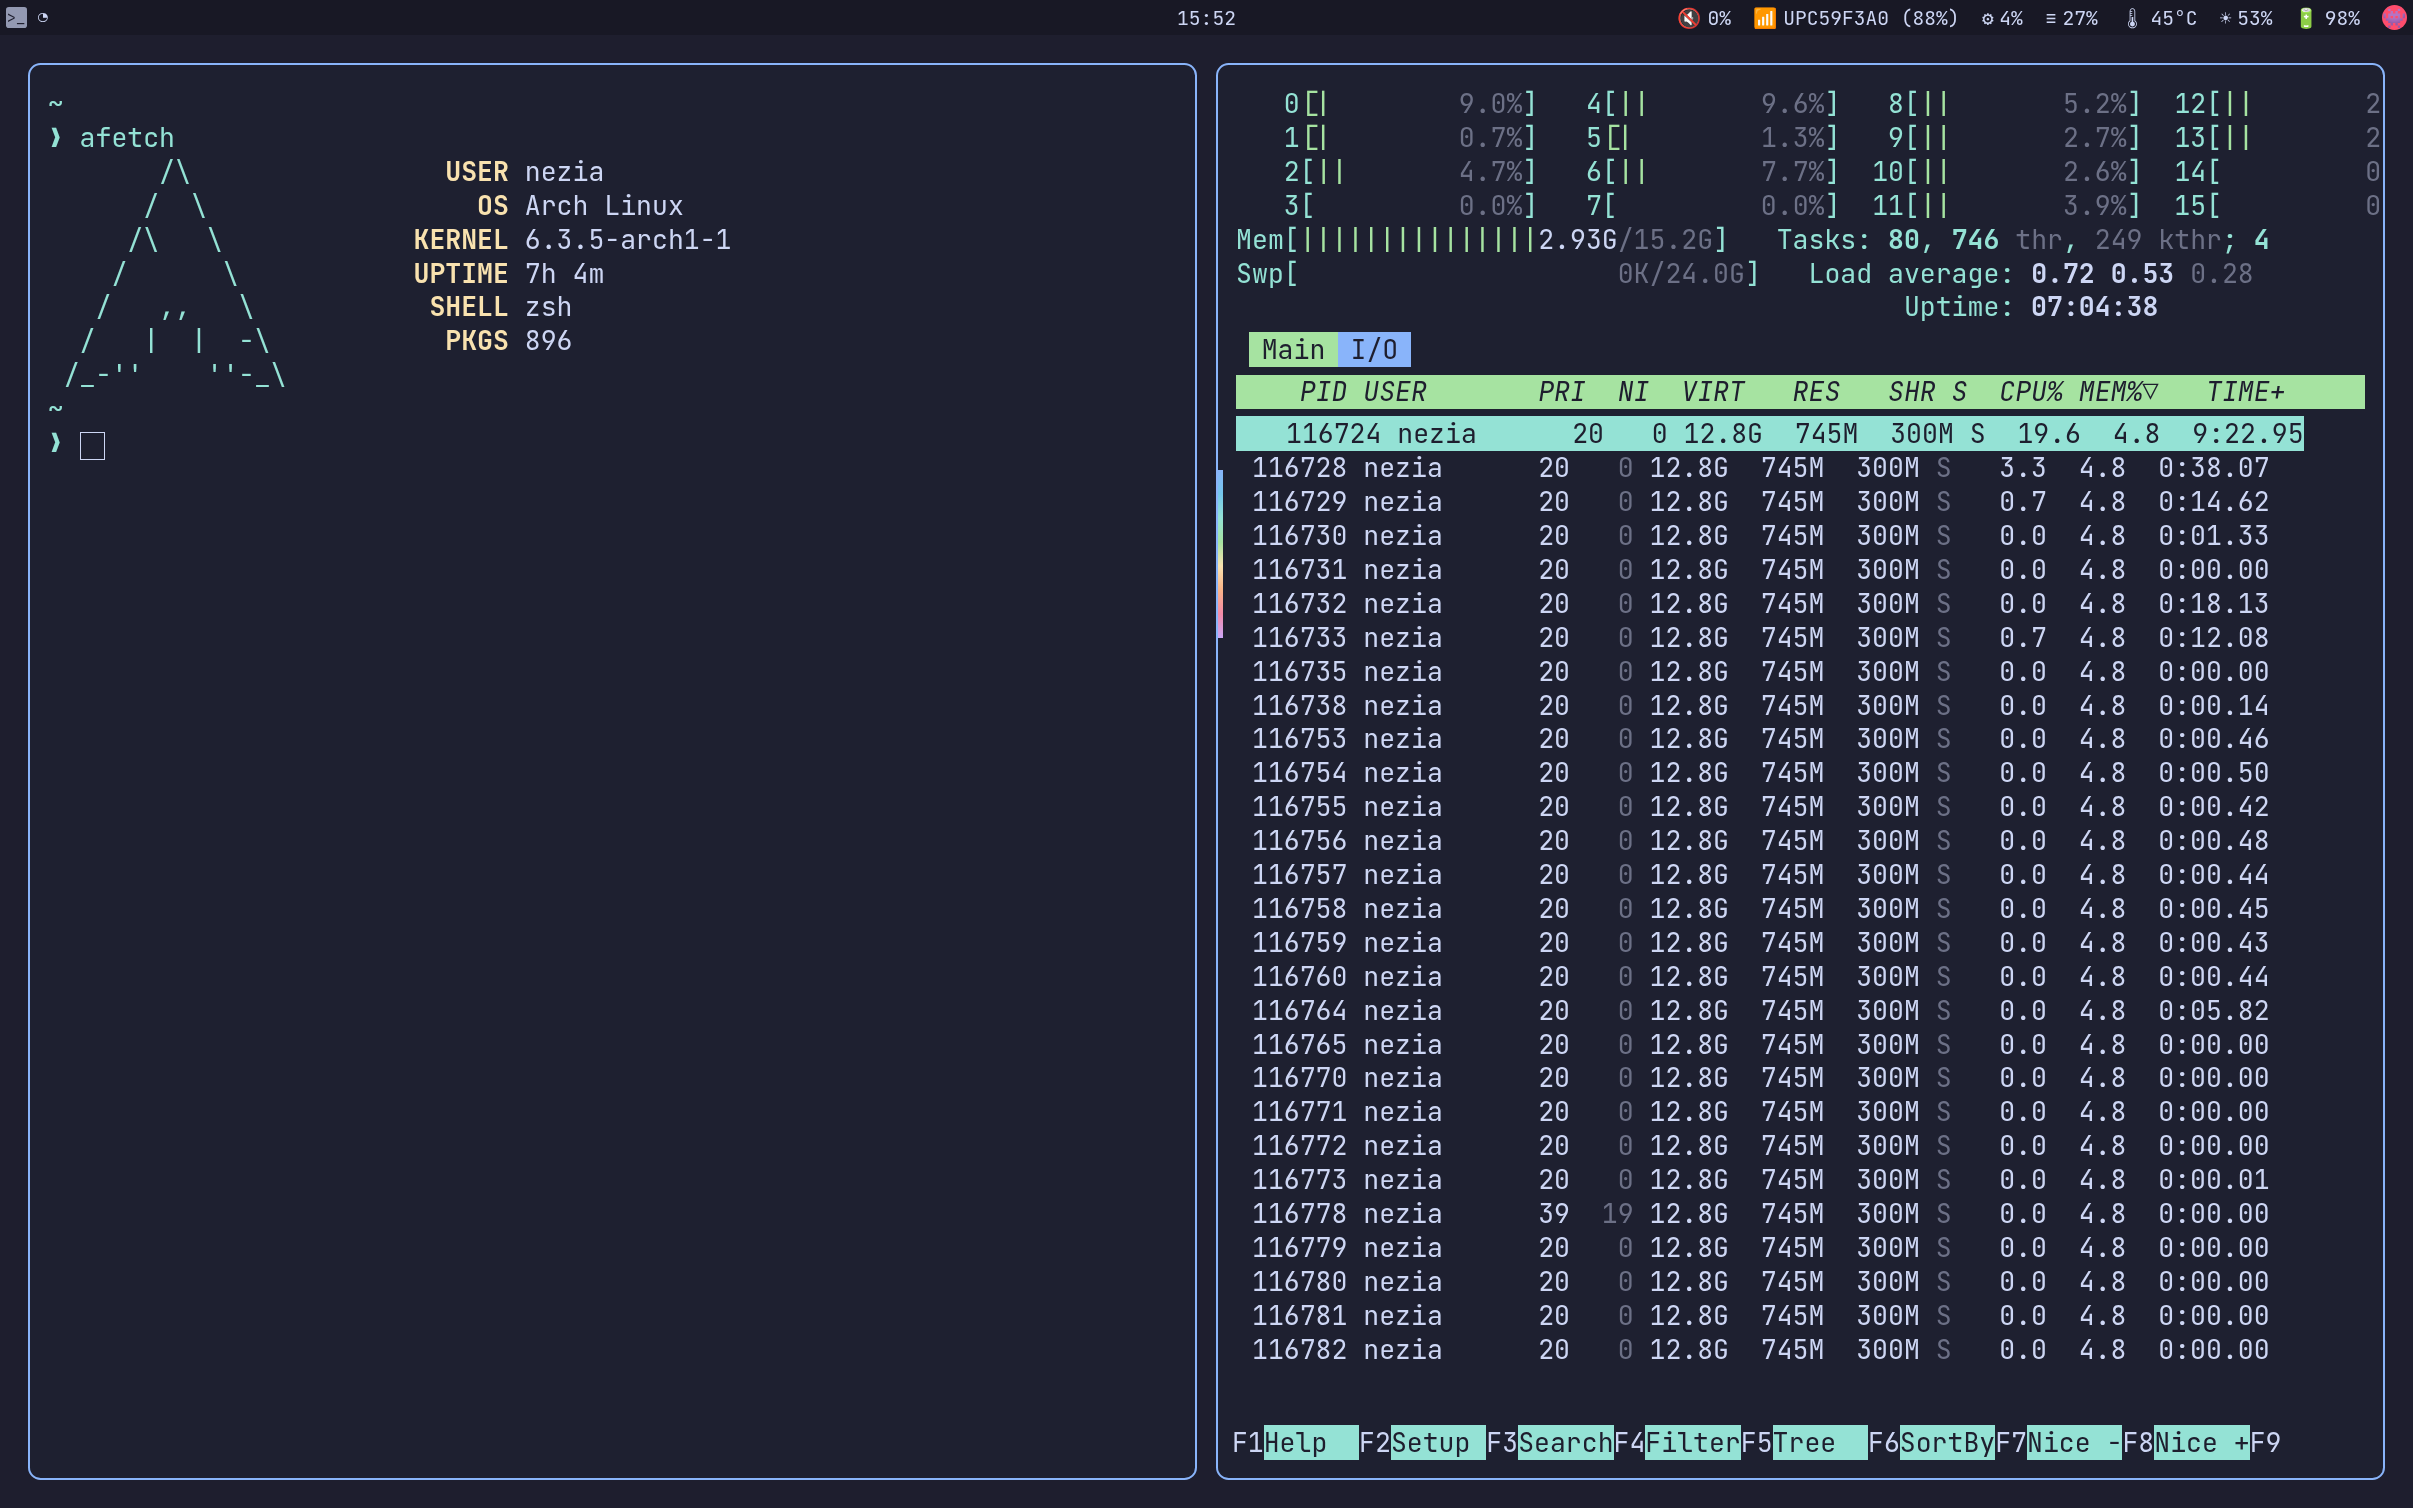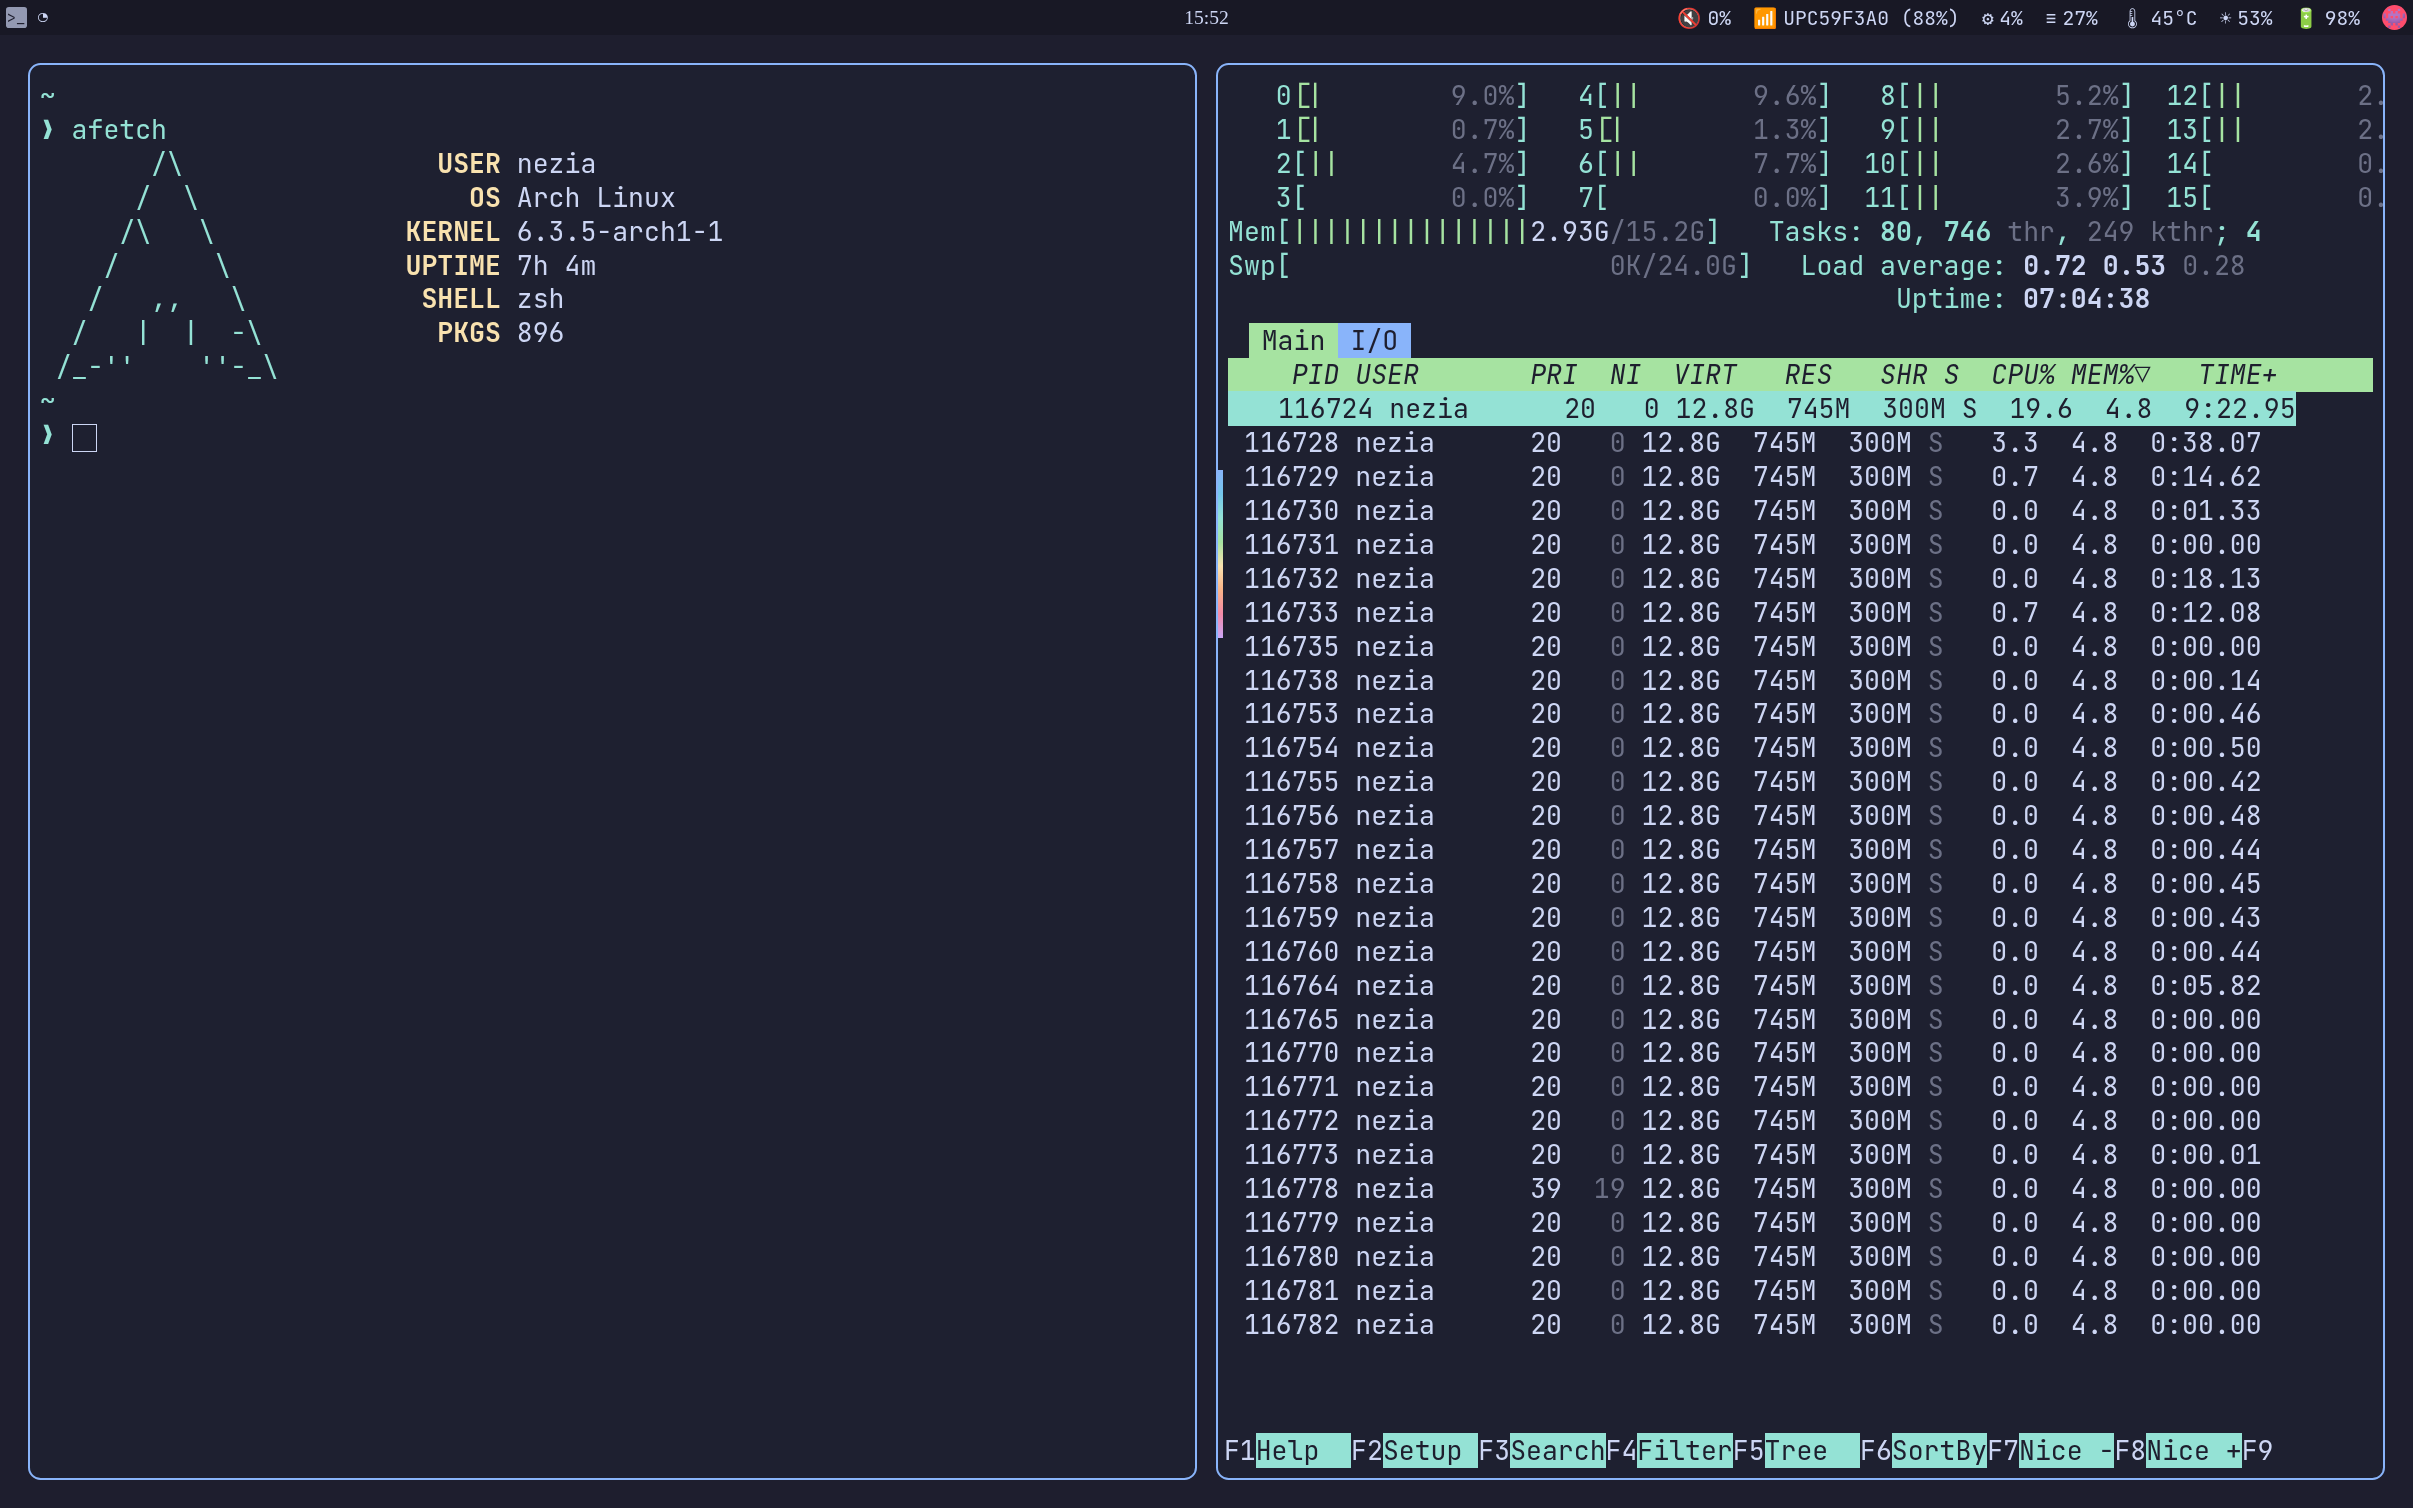--- a/index.html
+++ b/index.html
@@ -38,21 +38,21 @@
     padding: 0 5.6px;
     font-size: 19.6px;
     color: #cdd6f4;
     justify-content: space-between;
   }
   .topbar-left { display: flex; align-items: center; gap: 5.6px; }
   .topbar-left .icon {
     width: 21px; height: 21px; background: #9399b2; border-radius: 2.8px;
     display:flex;align-items:center;justify-content:center;color:#1e1e2e;font-size:15.4px;
   }
-  .topbar-center { flex:0 1 auto; position:absolute; left:50%; transform:translateX(-50%);font-family:Liberation Serif, serif; }
+  .topbar-center { flex:0 1 auto; position:absolute; left:50%; transform:translateX(-50%); }
   .topbar-right { display: flex; align-items: center; gap: 22.3px; }
   .tray-item { display:flex; align-items:center; gap:5.6px; }
   .discord { width:25px;height:25px;background:#ff4d6d;border-radius:50%;display:flex;align-items:center;justify-content:center;color:#fff;font-size:19.6px;font-weight:bold; }
 
   .workspace {
     display: flex;
     gap: 19.6px;
     padding: 28px;
     height: calc(100% - 35px);
     box-sizing: border-box;
@@ -60,21 +60,21 @@
   .pane {
     border: 2.1px solid var(--border);
     border-radius: 12.6px;
     flex: 1;
     background: var(--panel-bg);
     padding: 14px 9.8px;
     box-sizing: border-box;
     overflow: hidden;
     position: relative;
   }
-  pre { margin:0; font-family: inherit; line-height:1.28; }
+  pre { margin:8px; font-family: inherit; line-height:1.28; }
 
   .prompt-sym { color: var(--cyan); font-weight:bold; }
   .cmd { color: var(--cyan); }
   .afetch-label { color: var(--yellow); font-weight:bold; }
   .afetch-val { color: var(--text); }
   .ascii { color: var(--cyan); }
   .tilde { color: var(--cyan); }
   .cursor-box { display:inline-block; width: 0.9em; height: 1em; border: 1.4px solid var(--text); vertical-align: text-bottom; }
   .lbl { color: var(--cyan); }
   .bar-used { color: var(--green); }

